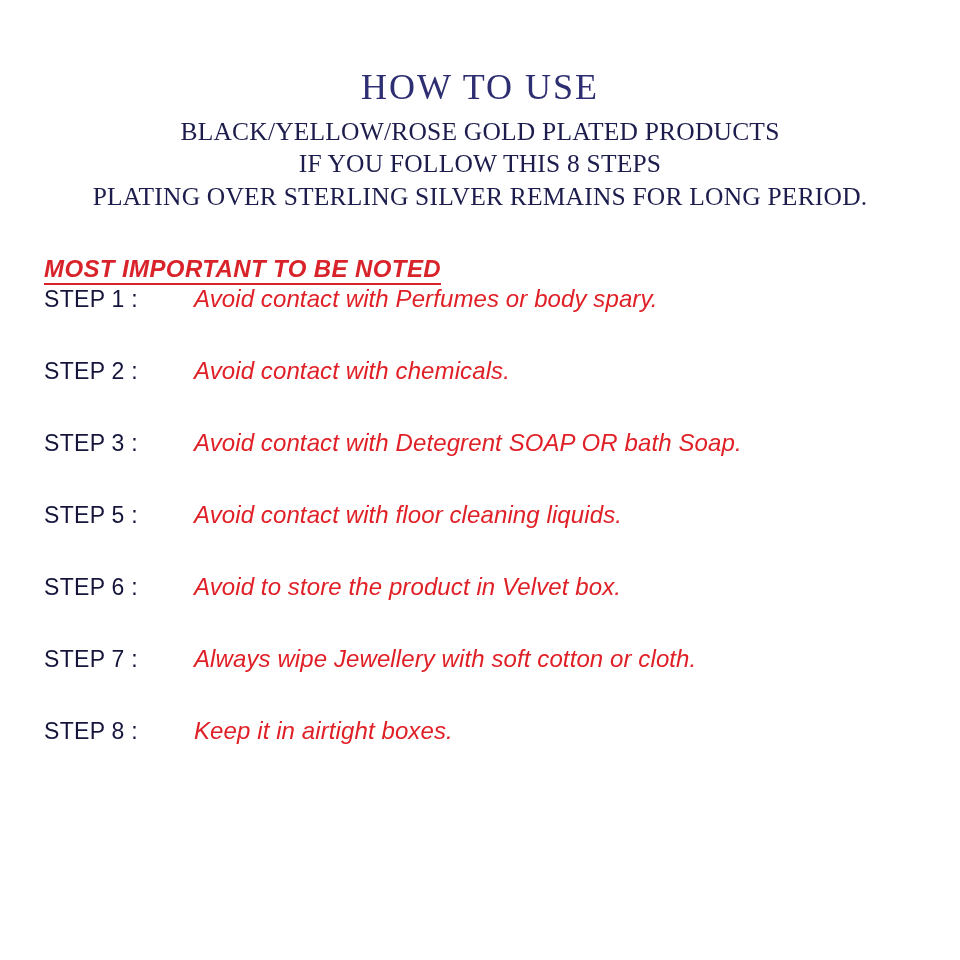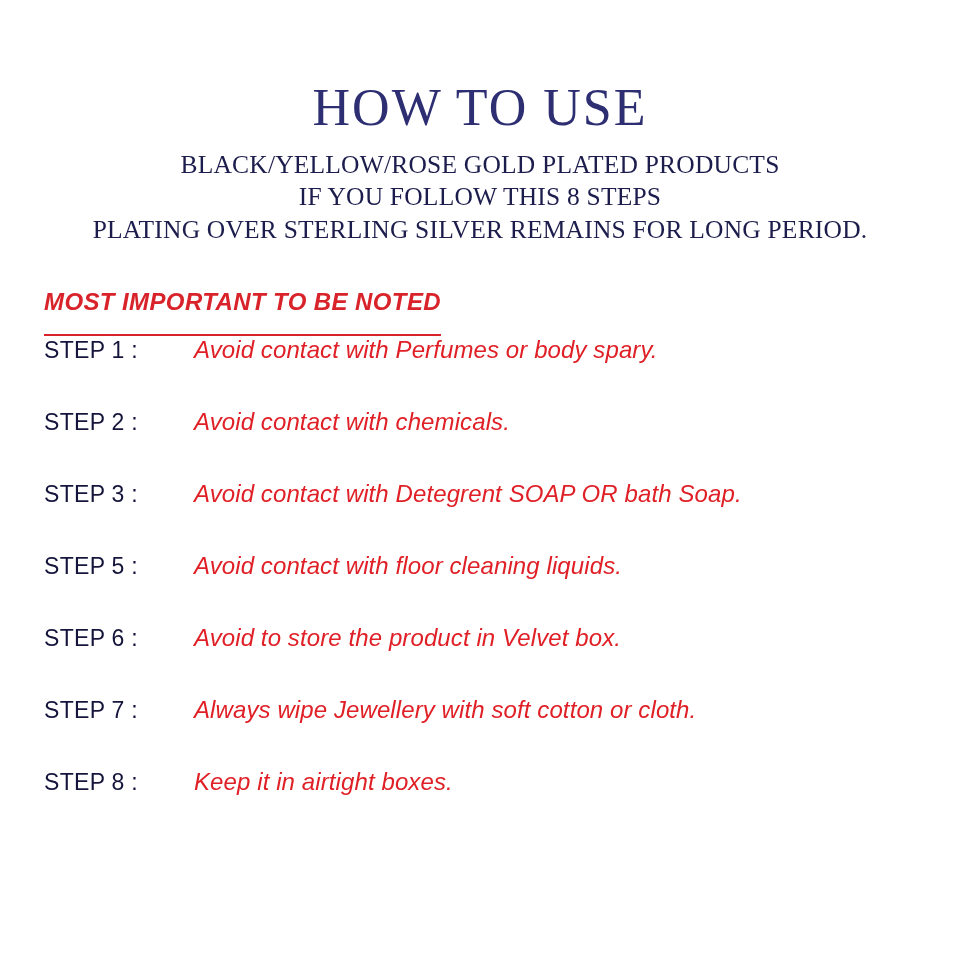--- a/index.html
+++ b/index.html
@@ -21,24 +21,24 @@
     padding: 0;
   }
 
   
   .header {
     text-align: center;
     color: #2b2b6b;
   }
   .title {
     font-family: "Liberation Serif", serif;
-    font-size: 52px;
+    font-size: 36px;
     letter-spacing: 2px;
     color: #2e2e72;
-    margin: 12px;
+    margin: 0;
     padding-top: 66px;
     font-weight: normal;
   }
   .subtitle-block {
     margin-top: 8px;
     color: #1d1d4d;
     font-family: "Liberation Serif", serif;
     font-size: 25.5px;
     line-height: 1.27;
     letter-spacing: 0.2px;
@@ -56,21 +56,21 @@
   }
   .notice {
     display: inline-block;
     color: #d9232b;
     font-family: "Liberation Sans", sans-serif;
     font-style: italic;
     font-weight: bold;
     font-size: 24px;
     letter-spacing: 0.4px;
     border-bottom: 2px solid #d9232b;
-    padding-bottom: 18px;
+    padding-bottom: 0;
   }
 
   
   .steps {
     padding-left: 44px;
   }
   .step-row {
     display: flex;
     align-items: baseline;
     height: 72px;

